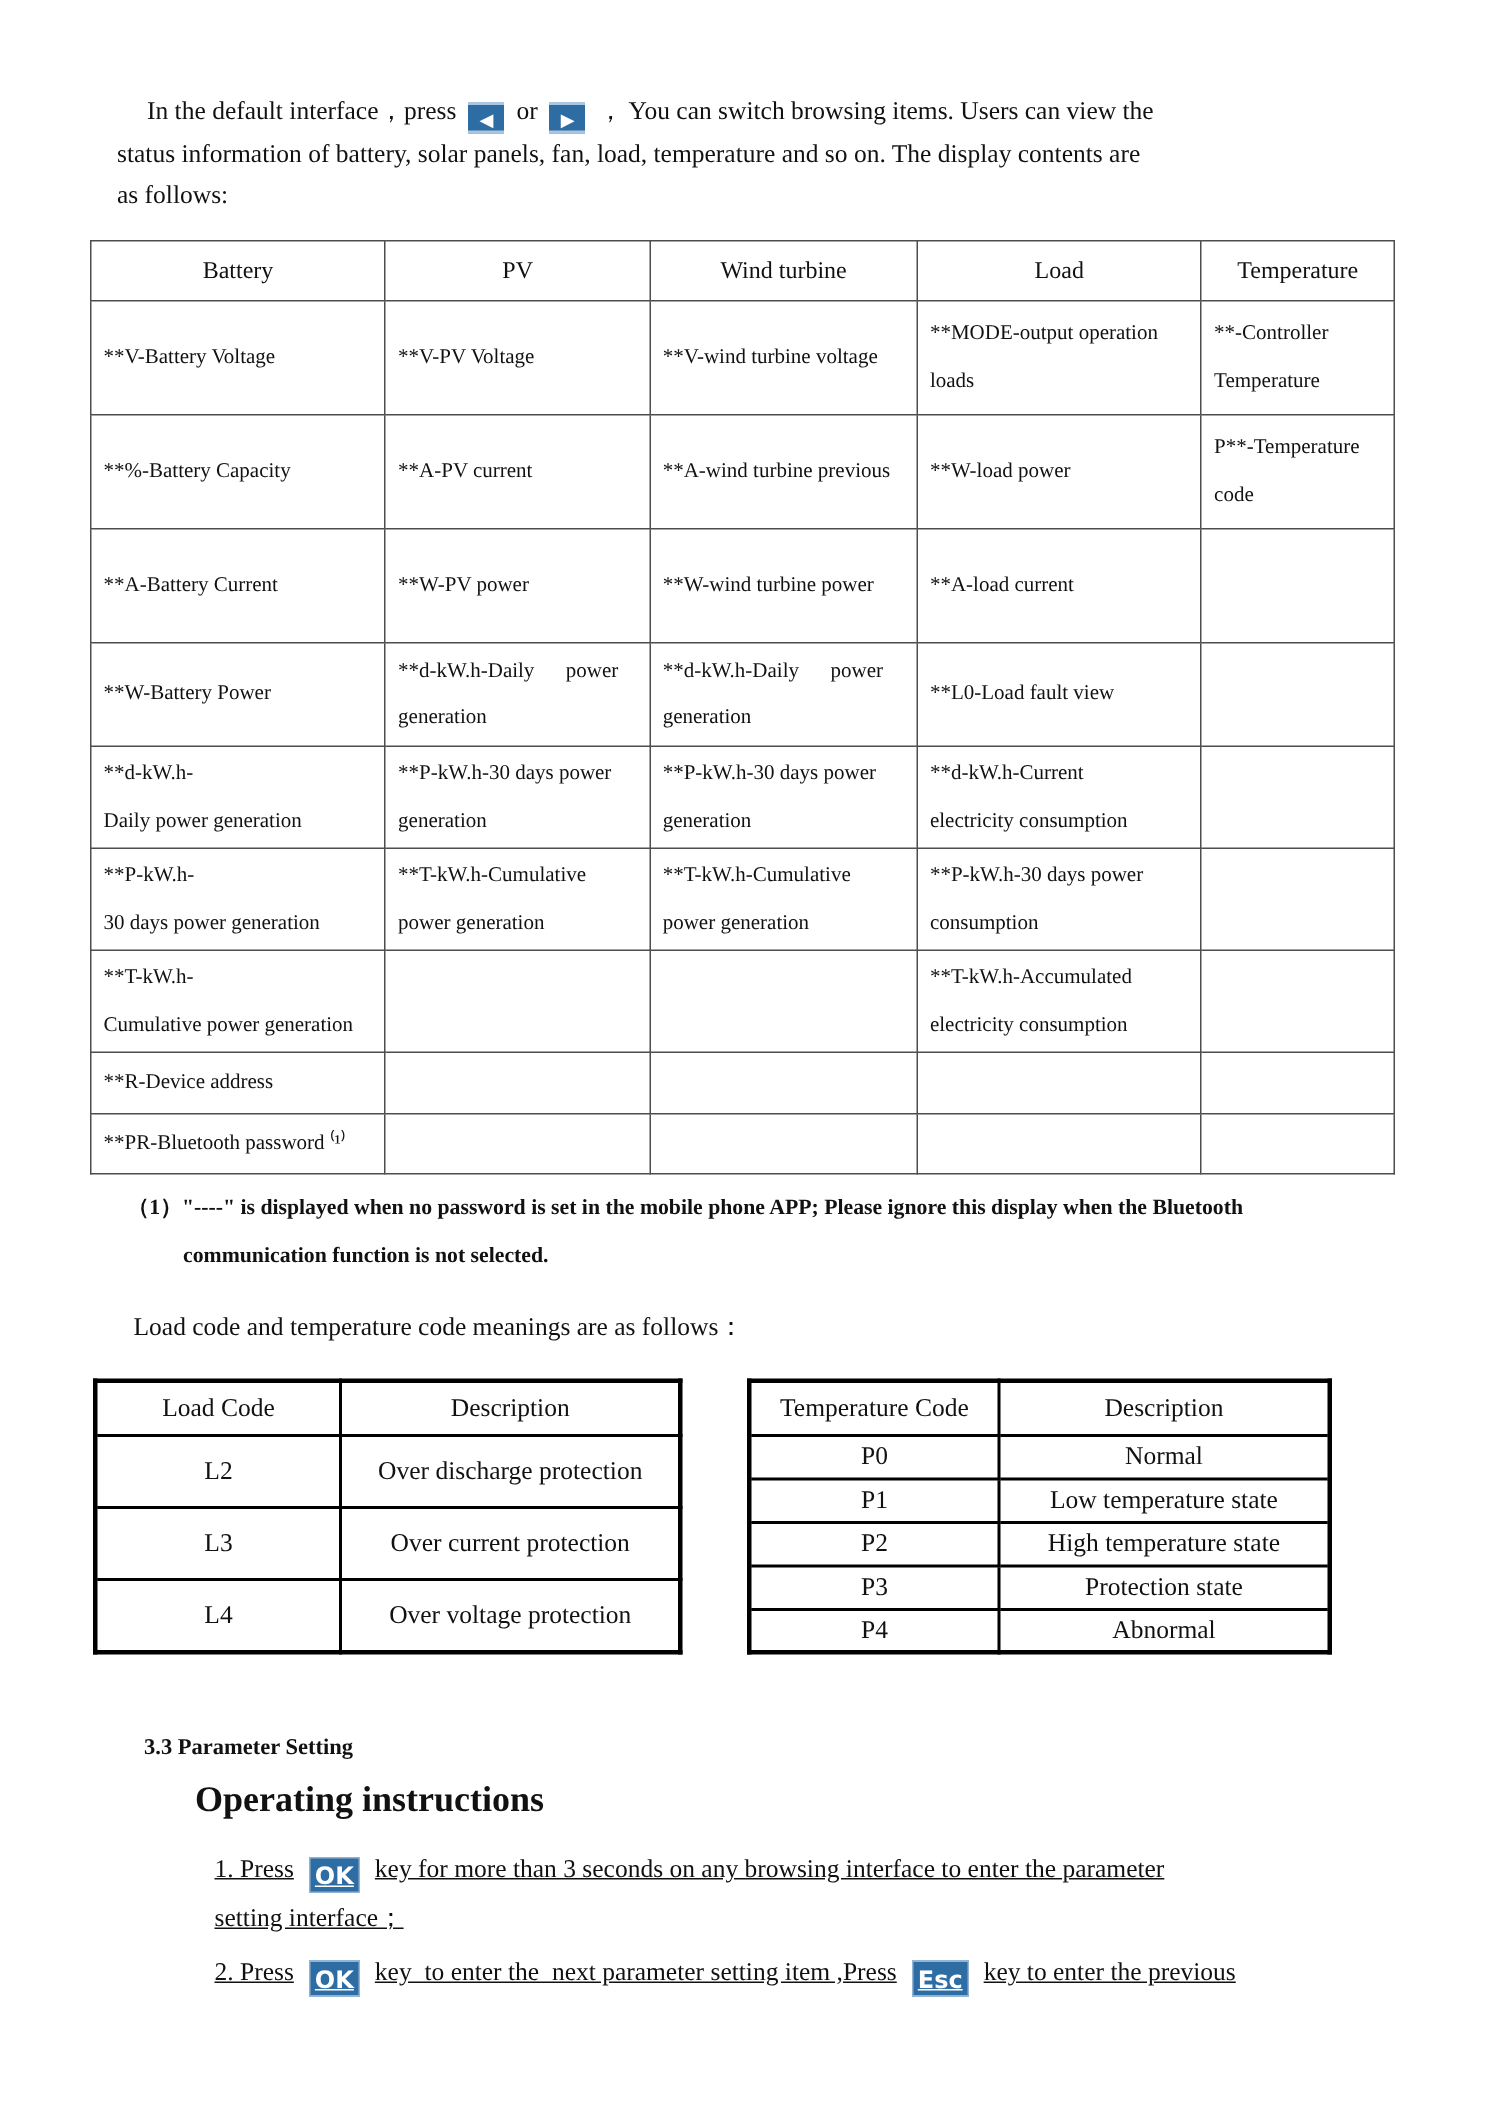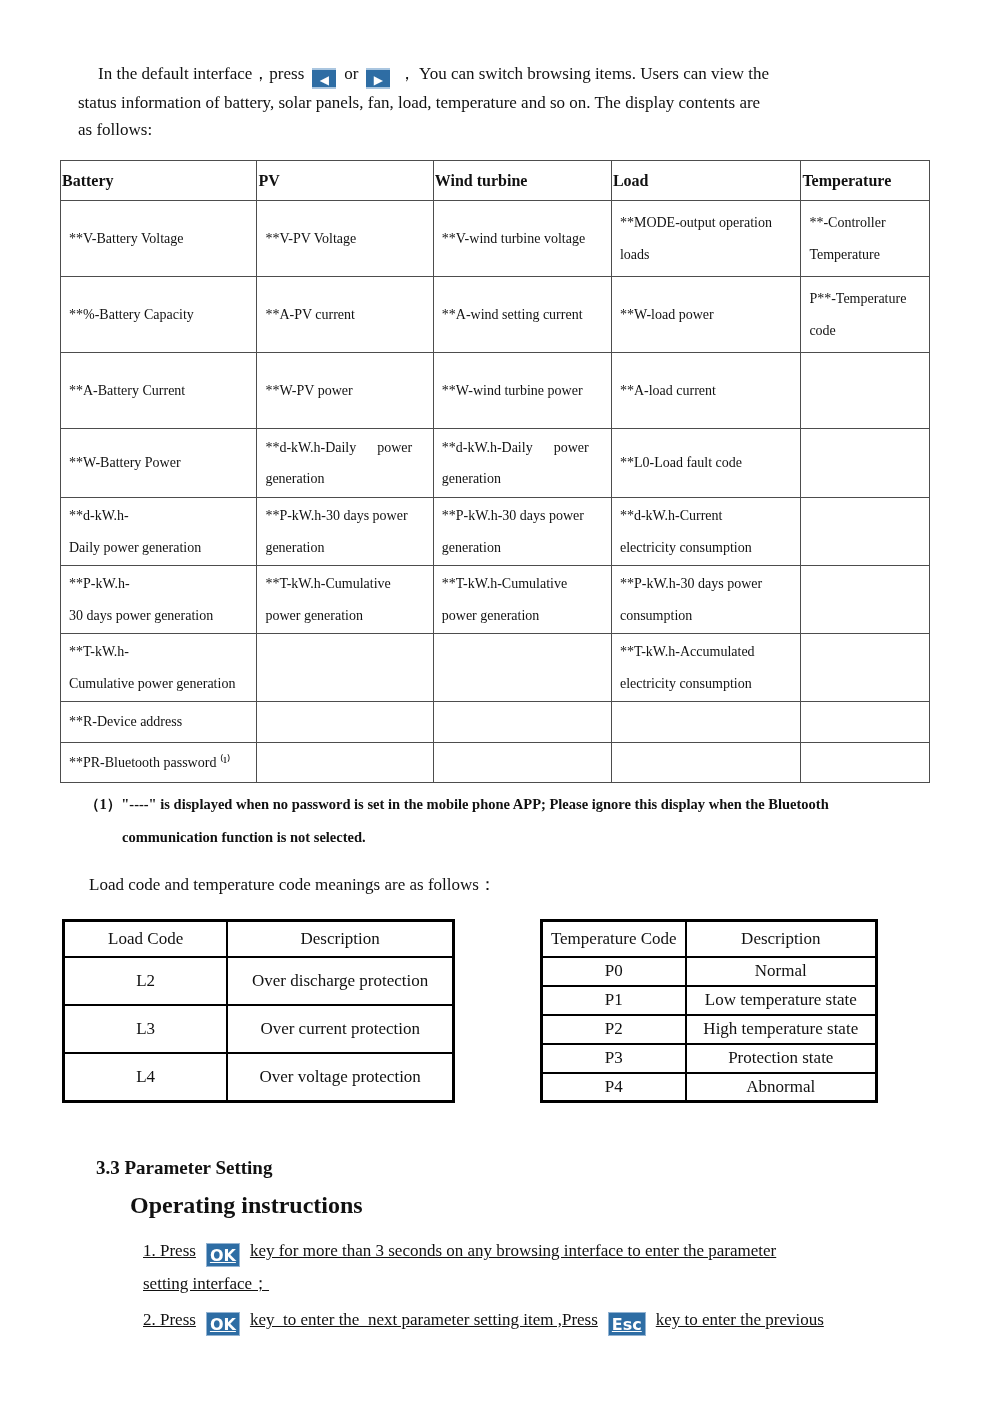--- a/index.html
+++ b/index.html
@@ -52,22 +52,22 @@
   .status-table {
     width: 870px;
     margin: 17px 0 0 60px;
     border-collapse: collapse;
     table-layout: fixed;
   }
   .status-table th, .status-table td {
     border: 1px solid #4d4d4d;
   }
   .status-table th {
-    font-size: 16px; font-weight: bold;
-    text-align: left; height: 40px;
+    font-size: 16px; font-weight: normal;
+    text-align: center; height: 40px;
   }
   .status-table td {
     font-size: 14px;
     padding: 0 6px 0 8px;
     line-height: 2.25;
     white-space: pre-wrap;
     vertical-align: middle;
   }
   .status-table tbody tr:nth-child(1),
   .status-table tbody tr:nth-child(2),
@@ -95,34 +95,34 @@
   
   .code-tables { display: flex; margin: 23px 0 0 62px; }
   .code-table {
     border-collapse: collapse;
     table-layout: fixed;
     font-size: 17px;
     text-align: center;
     border: 3px solid #000;
   }
   .code-table.load { width: 393px; }
-  .code-table.temp { width: 338px; margin-left: 85px; }
+  .code-table.temp { width: 390px; margin-left: 43px; }
   .code-table th, .code-table td {
     border: 2px solid #000;
     font-weight: normal;
     padding: 0 4px;
     overflow: hidden;
   }
   .code-table thead tr { height: 36px; }
   .code-table tbody tr { height: 29px; }
 
   
   .section-heading {
     margin: 54px 0 0 96px;
-    font-size: 19px; font-weight: bold;
+    font-size: 15px; font-weight: bold;
   }
   .sub-heading {
     margin: 13px 0 0 130px;
     font-size: 24px; font-weight: bold;
   }
   .instruction {
     margin: 15px 70px 0 143px;
     font-size: 17px;
     line-height: 33px;
   }
@@ -159,39 +159,39 @@
           <td>**V-PV Voltage</td>
           <td>**V-wind turbine voltage</td>
           <td>**MODE-output operation
 loads</td>
           <td>**-Controller
 Temperature</td>
         </tr>
         <tr>
           <td>**%-Battery Capacity</td>
           <td>**A-PV current</td>
-          <td>**A-wind setting current</td>
+          <td>**A-wind turbine previous</td>
           <td>**W-load power</td>
           <td>P**-Temperature
 code</td>
         </tr>
         <tr>
           <td>**A-Battery Current</td>
           <td>**W-PV power</td>
           <td>**W-wind turbine power</td>
           <td>**A-load current</td>
           <td></td>
         </tr>
         <tr>
           <td>**W-Battery Power</td>
           <td>**d-kW.h-Daily      power
 generation</td>
           <td>**d-kW.h-Daily      power
 generation</td>
-          <td>**L0-Load fault code</td>
+          <td>**L0-Load fault view</td>
           <td></td>
         </tr>
         <tr>
           <td>**d-kW.h-
 Daily power generation</td>
           <td>**P-kW.h-30 days power
 generation</td>
           <td>**P-kW.h-30 days power
 generation</td>
           <td>**d-kW.h-Current

